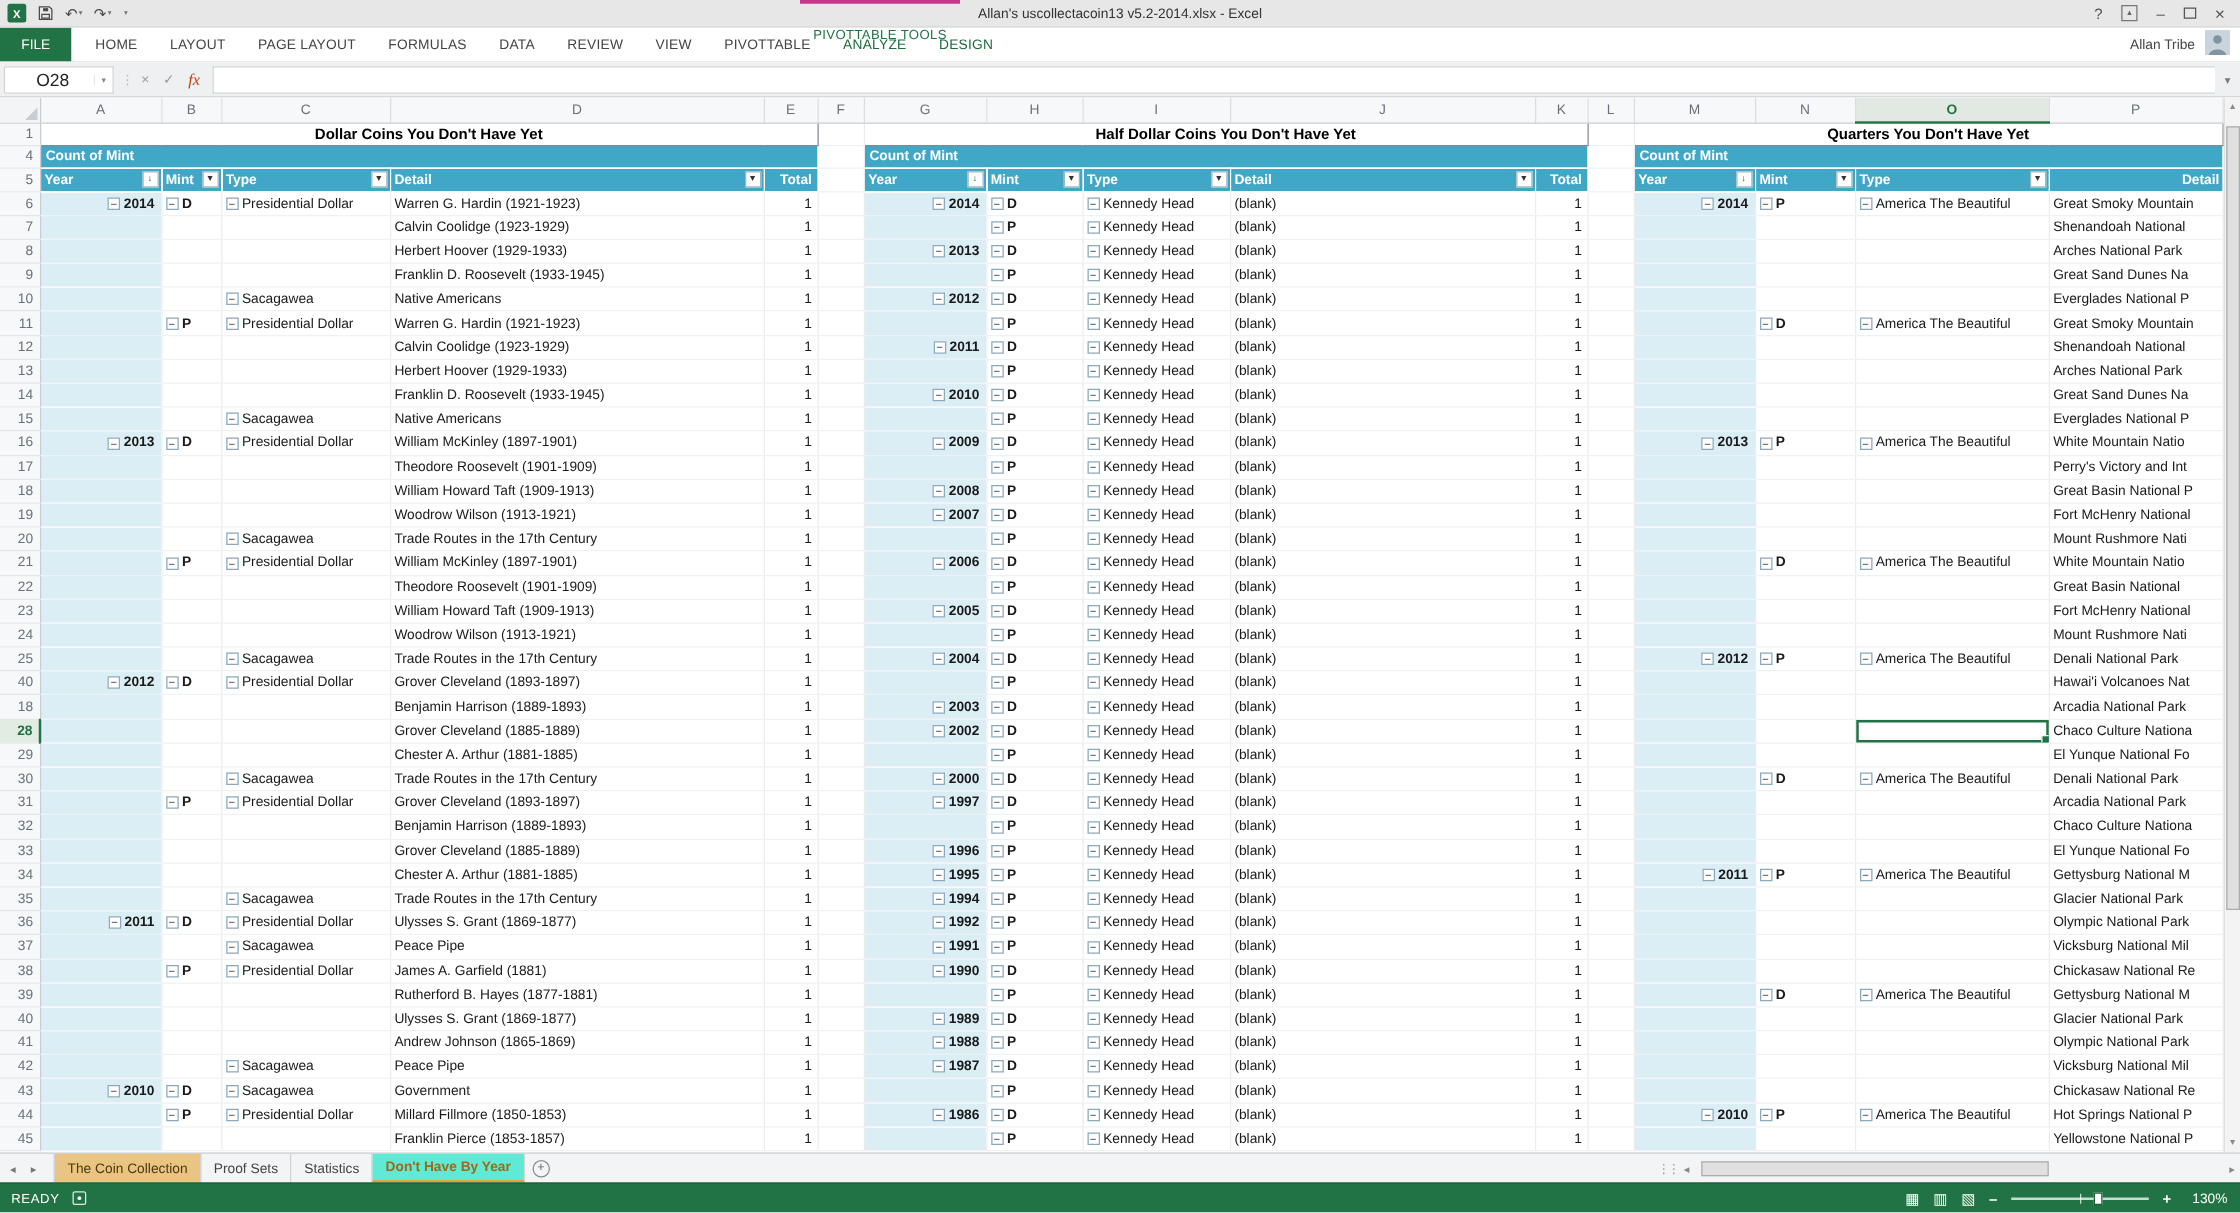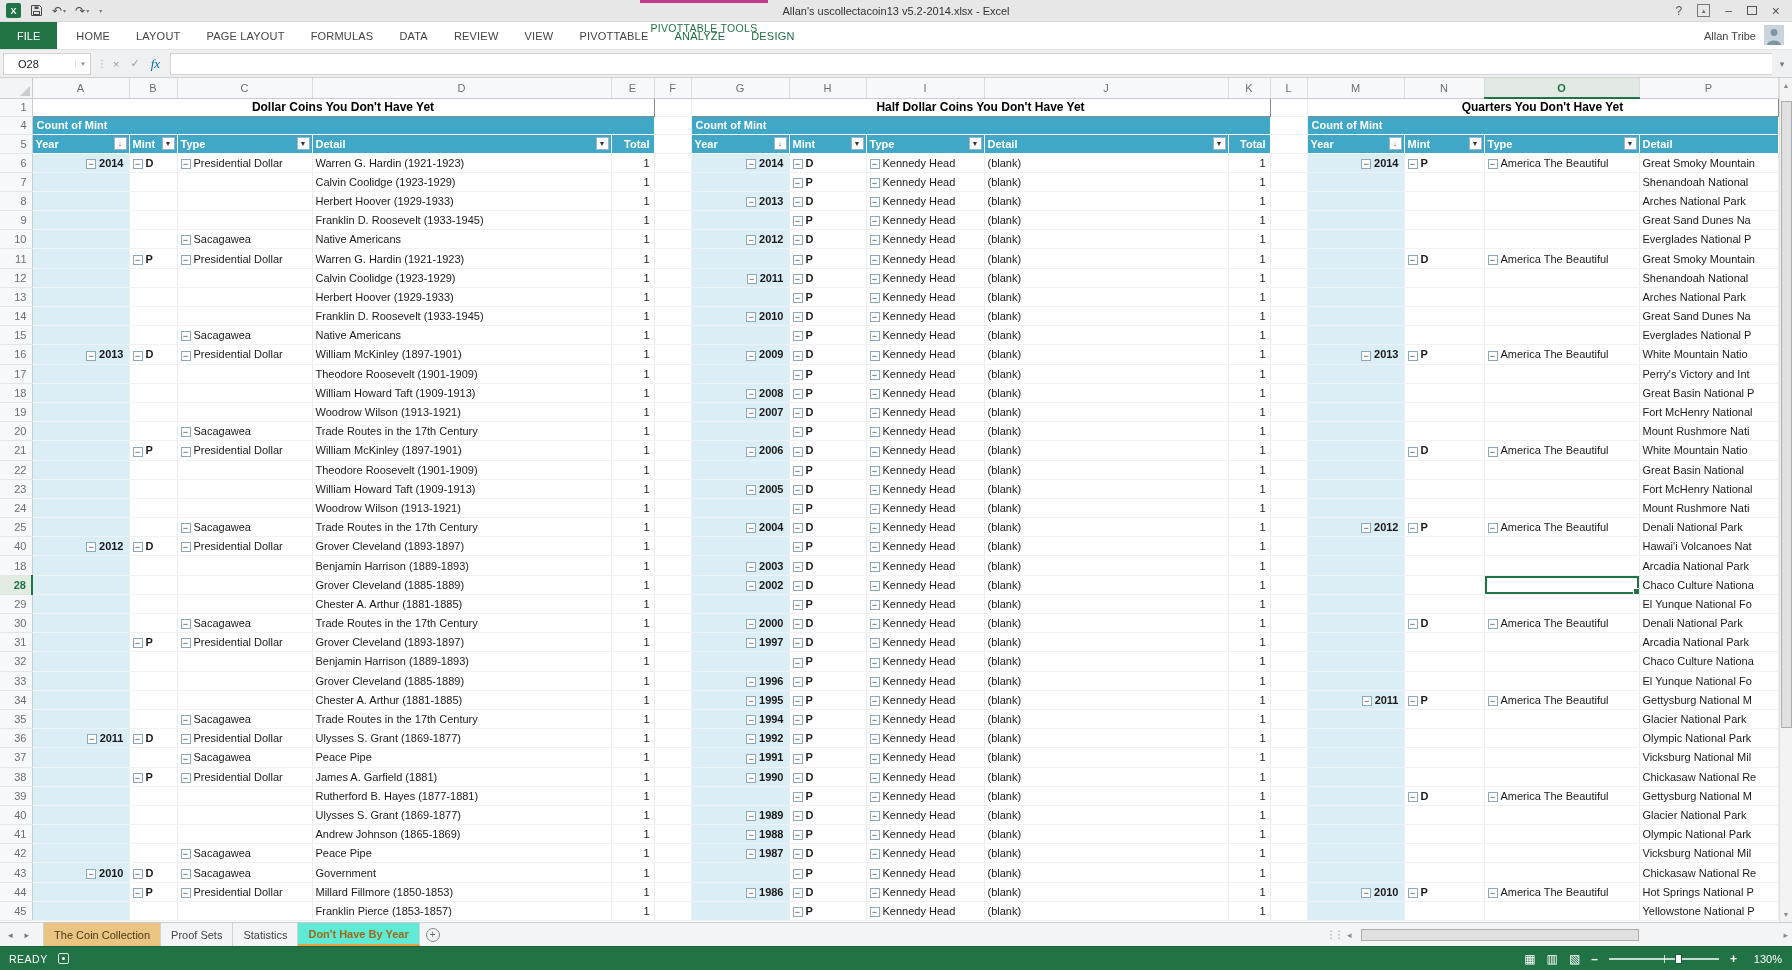--- a/index.html
+++ b/index.html
@@ -28,25 +28,25 @@
   .tabrow { flex:0 0 28px; background:#fff; display:flex; align-items:stretch; border-bottom:1px solid #E2E2E2; }
   .file-tab { background:var(--accent); color:#fff; padding:0 17px; display:flex; align-items:center; font-size:11px; margin-right:6px; }
   .rtab { padding:0 13px; display:flex; align-items:center; color:#444; font-size:11px; letter-spacing:.2px; }
   .rtab.ctx { color:#1E6B40; }
   .rtab.ctx:first-of-type { margin-left:6px; }
   .user-area { margin-left:auto; display:flex; align-items:center; gap:8px; padding-right:8px; color:#444; }
 
   
   .formulabar { flex:0 0 28px; background:#EFF0F1; display:flex; align-items:center; border-bottom:1px solid #CFCFCF; }
   .namebox { width:88px; height:22px; background:#fff; border:1px solid #D2D2D2; margin-left:3px; display:flex; align-items:center; }
-  .nb-val { flex:1; padding-left:14px; font-size:11px; color:#222; }
+  .nb-val { flex:1; padding-left:25px; font-size:14px; color:#222; }
   .nb-arrow { width:15px; color:#888; font-size:7px; text-align:center; border-left:1px solid #E6E6E6; }
   .fb-sep { color:#B5B5B5; font-size:10px; padding:0 4px 0 6px; }
   .fb-icons { display:flex; align-items:center; gap:11px; padding:0 10px 0 2px; color:#9A9A9A; font-size:11px; }
-  .fx { color:#0369a1; font-style:italic; font-family:"Liberation Serif",serif; font-size:13px; }
+  .fx { color:#c2410c; font-style:italic; font-family:"Liberation Serif",serif; font-size:13px; }
   .fb-input { flex:1; height:22px; background:#fff; border:1px solid #D2D2D2; border-right:none; }
   .fb-chevron { width:20px; color:#777; font-size:9px; text-align:center; }
 
   
   .gridwrap { flex:1 1 auto; display:flex; overflow:hidden; background:#fff; }
   table.grid { border-collapse:collapse; table-layout:fixed; width:1778px; flex:0 0 1778px; align-self:flex-start; }
   th,td { overflow:hidden; white-space:nowrap; font-weight:normal; }
   tr.hdr-letters th { height:20px; }
   th.ch { background:#F7F8F9; border-right:1px solid #DADDE0; border-bottom:1px solid #C9CDD1; color:#68707A; font-size:11px; text-align:center; }
   th.ch-sel { background:#E2E8E2; color:var(--accent); font-weight:bold; border-bottom:2px solid var(--accent); }
@@ -54,21 +54,21 @@
   th.corner::after { content:""; position:absolute; right:2px; bottom:2px; border-left:10px solid transparent; border-bottom:10px solid #C8CDD2; }
   td.rh { background:#F7F8F9; border-right:1px solid #C9CDD1; border-bottom:1px solid #E3E6E9; color:#68707A; text-align:right; padding-right:5px; font-size:11px; }
   td.rh-sel { background:#E2ECE2; color:var(--accent); font-weight:bold; border-right:2px solid var(--accent); }
   td { border-right:1px solid #EAEDEF; border-bottom:1px solid #EFF1F3; font-size:11px; padding:0 3px; color:#1A1A1A; }
   tr.r-title td { height:18px; }
   tr.r-count td { height:18px; }
   tr.r-fields td { height:19px; }
   tr.data-row td { height:19.2px; line-height:18px; }
   td.t-title { background:#fff; border:1px solid #828A92; font-weight:bold; font-size:12px; text-align:center; color:#000; }
   td.t-count { background:var(--pb); color:#fff; font-weight:bold; text-align:left; padding-left:4px; border-right:1px solid #fff; border-bottom:1px solid #fff; }
-  td.t-hdr { background:var(--pb); color:#fff; font-weight:bold; border-right:1px solid rgba(255,255,255,.65); border-bottom:1px solid #fff; padding:0 2px 0 3px; }
+  td.t-hdr { background:var(--pb); color:#fff; font-weight:bold; border-right:1px solid rgba(255,255,255,.65); border-bottom:1px solid #fff; padding:0 2px 0 3px;text-align:right; }
   td.t-hdr-tot { text-align:right; padding-right:4px; }
   .hwrap { display:flex; align-items:center; justify-content:space-between; }
   .ficon { width:13px; height:13px; background:#fff; border:1px solid #9FB6C2; color:#333; font-size:7px; display:flex; align-items:center; justify-content:center; flex:0 0 13px; font-weight:normal; }
   td.c-band { background:var(--band); }
   td.c-yr { text-align:right; padding-right:5px; }
   td.c-tot { text-align:right; padding-right:4px; }
   td.c-sp { background:#fff; }
   .bd { font-weight:bold; }
   .cb { display:inline-block; width:10px; height:10px; line-height:8px; font-size:9px; text-align:center; border:1px solid #8CA8BC; background:#fff; color:#333; margin-right:3px; vertical-align:middle; }
   td.sel-cell { box-shadow:inset 0 0 0 2px var(--accent); position:relative; }

